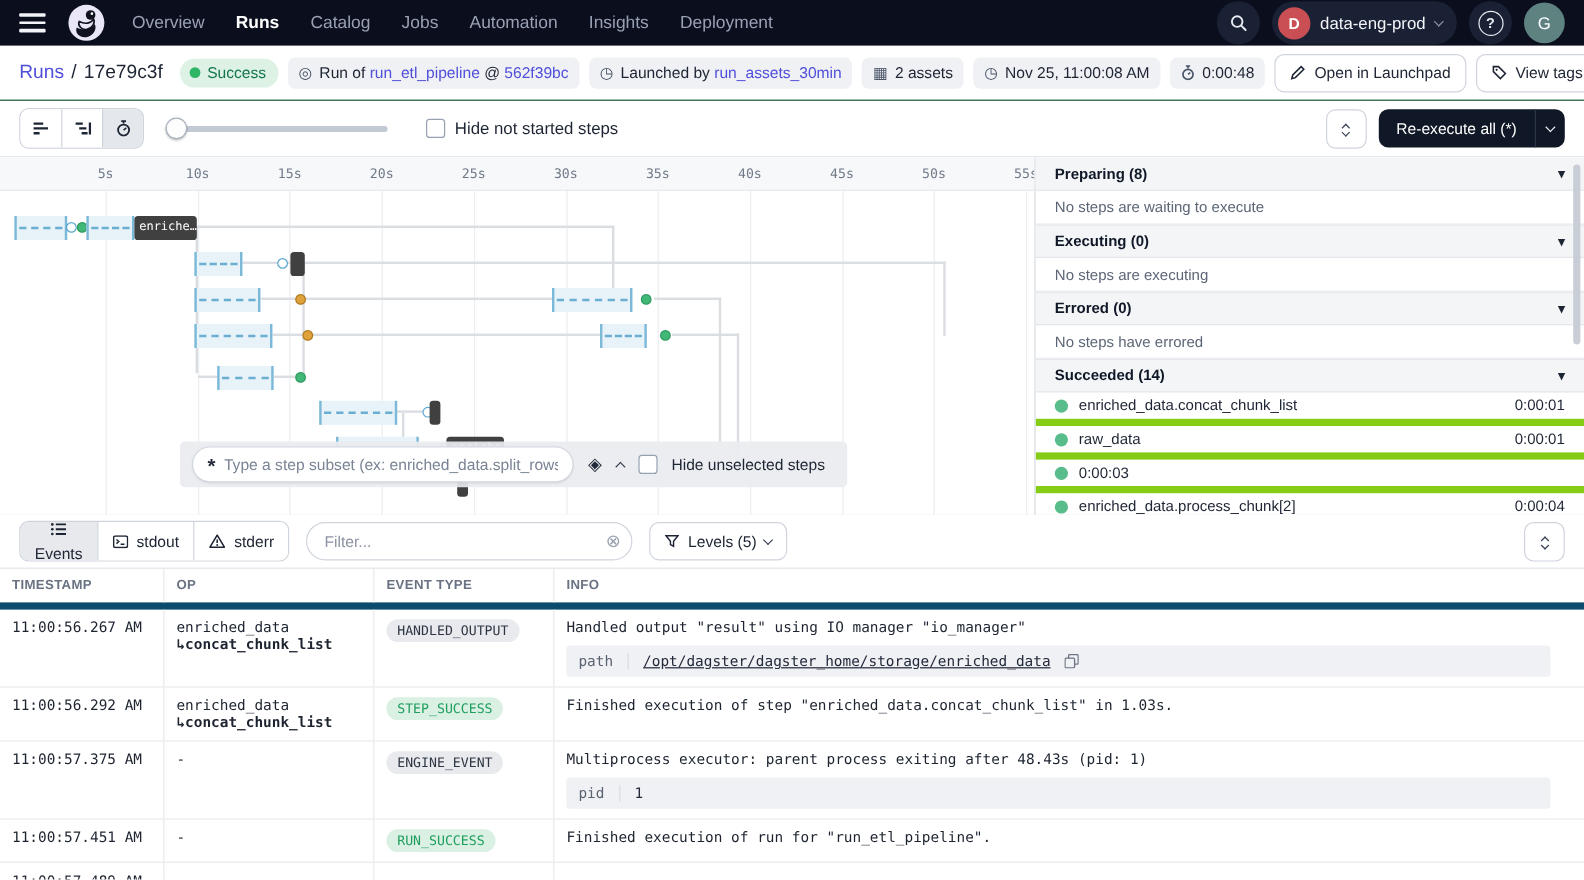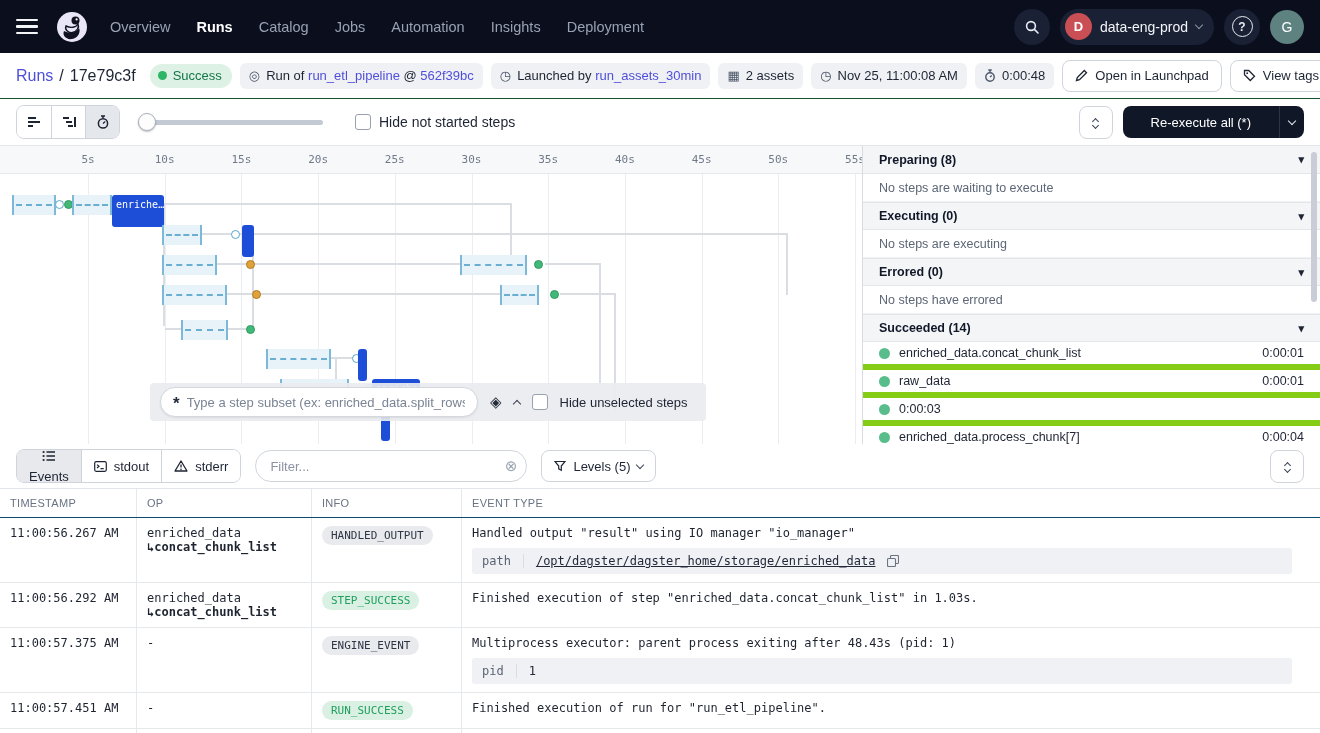--- a/index.html
+++ b/index.html
@@ -1,21 +1,21 @@
 <!DOCTYPE html>
 <html><head>
 <meta charset="utf-8">
 <style>
   * { margin:0; padding:0; box-sizing:border-box; }
   html,body { width:1320px; height:733px; overflow:hidden; background:#fff;
     font-family:"Liberation Sans", sans-serif; }
   #app { position:relative; width:1320px; height:733px; }
 
   
-  .topnav { height:53px; background:#0a0e1d; display:flex; align-items:center; padding:0 16px; }
+  .topnav { height:38px; background:#0a0e1d; display:flex; align-items:center; padding:0 16px; }
   .hamburger { width:22px; display:flex; flex-direction:column; gap:4px; cursor:pointer; margin-right:16px;}
   .hamburger span { height:2.5px; background:#f2f4f8; border-radius:1px; }
   .logo { width:36px; height:36px; margin-right:20px; }
   .nav-items { display:flex; gap:26px; }
   .nav-item { font-size:14.5px; color:#99a1b4; cursor:pointer; }
   .nav-item.active { color:#ffffff; font-weight:bold; }
   .topnav-right { margin-left:auto; display:flex; align-items:center; gap:10px; }
   .circle-btn { width:36px; height:36px; border-radius:50%; background:#1a2134; display:flex;
      align-items:center; justify-content:center; cursor:pointer; }
   .deploy-pill { height:36px; border-radius:18px; background:#1a2134; display:flex; align-items:center;
@@ -64,36 +64,36 @@
   .slider .handle { position:absolute; top:0; left:0; width:18px; height:18px; border-radius:50%;
      background:#fdfdfe; border:1px solid #aab2bf; box-shadow:0 1px 2px rgba(0,0,0,.25); }
   .checkbox { width:16px; height:16px; border:1.5px solid #97a1b1; border-radius:3px; background:#fff;
      display:inline-block; flex:none; cursor:pointer; }
   .check-row { display:flex; align-items:center; gap:8px; font-size:14px; color:#1d2433; }
   .toolbar-right { margin-left:auto; display:flex; gap:10px; align-items:center; }
   .sorter { width:34px; height:33px; border:1px solid #d0d5dd; border-radius:8px; background:#fff;
      display:flex; flex-direction:column; align-items:center; justify-content:center; gap:2px; cursor:pointer;}
   .reexec { display:flex; height:32px; background:#101827; border-radius:8px; color:#fff;
      font-size:13px; align-items:stretch; cursor:pointer; overflow:hidden; }
-  .reexec .lbl { display:flex; align-items:center; padding:0 28px; }
+  .reexec .lbl { display:flex; align-items:center; padding:0 15px; }
   .reexec .caret { display:flex; align-items:center; padding:0 9px; border-left:1px solid #2c3546; }
 
   
   .main { position:relative; height:298px; display:flex; border-bottom:1px solid #d5d9de; }
   .gantt { position:relative; width:862px; height:298px; overflow:hidden; background:#fff; }
   .axis { position:absolute; top:0; left:0; right:0; height:28px; background:#f7f8fa; border-bottom:1px solid #e5e8ec; }
   .axis .tick-label { position:absolute; top:7px; transform:translateX(-50%);
      font-family:"DejaVu Sans Mono", monospace; font-size:11px; color:#6f7988; }
   .g-grid { position:absolute; top:28px; height:270px; width:1px; background:#ebedf0; }
   .g-line { position:absolute; background:#dadde2; }
   .g-wait { position:absolute; height:20px; background:#e7f2f9; border-left:2px solid #7cb8d8;
      border-right:2px solid #7cb8d8; }
   .g-wait::before { content:""; position:absolute; left:2px; right:2px; top:9px;
      border-top:2px dashed #6aaed2; }
-  .g-bar { position:absolute; height:32px; background:#1d4ed8; border-radius:3px; color:#fff;
+  .g-bar { position:absolute; height:20px; background:#404040; border-radius:3px; color:#fff;
      font-family:"DejaVu Sans Mono", monospace; font-size:10px; line-height:20px; padding:0 4px;
      overflow:hidden; white-space:nowrap; cursor:pointer; }
   .g-dot { position:absolute; width:9px; height:9px; border-radius:50%; }
   .g-dot.green { background:#41b877; border:1px solid #2f9a60; }
   .g-dot.orange { background:#e0a33c; border:1px solid #b27a1f; }
   .g-dot.open { background:#fff; border:1.6px solid #58a7d0; }
 
   .gantt-overlay { position:absolute; left:150px; top:237px; width:556px; height:38px;
      background:rgba(234,236,239,0.92); border-radius:4px; display:flex; align-items:center;
      gap:12px; padding:0 10px; }
@@ -132,21 +132,21 @@
   .filter-input { width:100%; height:32px; border:1px solid #d0d5dd; border-radius:16px; padding:0 32px 0 14px;
      font-size:13px; color:#1d2433; outline:none; font-family:"Liberation Sans",sans-serif;}
   .filter-input::placeholder { color:#8b93a3; }
   .filter-clear { position:absolute; right:10px; top:7px; font-size:15px; color:#9aa3b0; cursor:pointer; }
   .levels-btn { display:flex; align-items:center; gap:7px; height:32px; padding:0 12px; background:#fff;
      border:1px solid #d0d5dd; border-radius:8px; font-size:13px; color:#1d2433; cursor:pointer; }
   .ev-toolbar .sorter { margin-left:auto; }
 
   .ev-table { font-family:"DejaVu Sans Mono", monospace; }
   .ev-grid { display:grid; grid-template-columns:137px 175px 150px 1fr; }
-  .ev-head { border-top:1px solid #e1e4e9; border-bottom:1px solid #0c4a6e; }
+  .ev-head { border-top:1px solid #e1e4e9; border-bottom:6px solid #0c4a6e;font-weight:bold; }
   .ev-head .cell { font-family:"Liberation Sans",sans-serif; font-size:11px; color:#697383;
      letter-spacing:.3px; padding:8px 8px 8px 10px; }
   .cell { border-right:1px solid #e6e9ec; min-width:0; }
   .cell:last-child { border-right:none; }
   .ev-row { border-bottom:1px solid #e6e9ec; }
   .ev-row .cell { padding:8px 8px 8px 10px; font-size:12px; color:#1d2430; }
   .op-line2 { font-weight:bold; }
   .badge { display:inline-block; font-size:11px; border-radius:10px; padding:3px 9px; }
   .badge.gray { background:#e8eaee; color:#2e3644; }
   .badge.green { background:#d9f0e3; color:#1f9e5e; }
@@ -419,21 +419,21 @@
           <span class="step-dot"></span>
           <span class="step-name">raw_data</span>
           <span class="step-dur">0:00:01</span>
         </div>
         <div class="step-row">
           <span class="step-dot"></span>
           <span class="step-dur">0:00:03</span>
         </div>
         <div class="step-row">
           <span class="step-dot"></span>
-          <span class="step-name">enriched_data.process_chunk[7]</span>
+          <span class="step-name">enriched_data.process_chunk[2]</span>
           <span class="step-dur">0:00:04</span>
         </div>
         <div class="panel-scrollbar"></div>
       </div>
   </div>
 
   <div class="events">
     <div class="ev-toolbar">
       <div class="ev-tabs" id="ev-tabs">
           <div class="ev-tab selected">
@@ -487,22 +487,22 @@
       </div>
       <div class="sorter">
         <span class="chev dark up" style="width:5px;height:5px;"></span>
         <span class="chev dark" style="width:5px;height:5px;"></span>
       </div>
     </div>
     <div class="ev-table">
       <div class="ev-grid ev-head" id="ev-head">
           <div class="cell">TIMESTAMP</div>
           <div class="cell">OP</div>
+          <div class="cell">EVENT TYPE</div>
           <div class="cell">INFO</div>
-          <div class="cell">EVENT TYPE</div>
         </div>
       <div id="ev-rows">
           <div class="ev-grid ev-row">
             <div class="cell">11:00:56.267 AM</div>
             <div class="cell">
               <div>enriched_data</div>
               <div class="op-line2">↳concat_chunk_list</div>
             </div>
             <div class="cell"><span class="badge gray">HANDLED_OUTPUT</span></div>
             <div class="cell">

